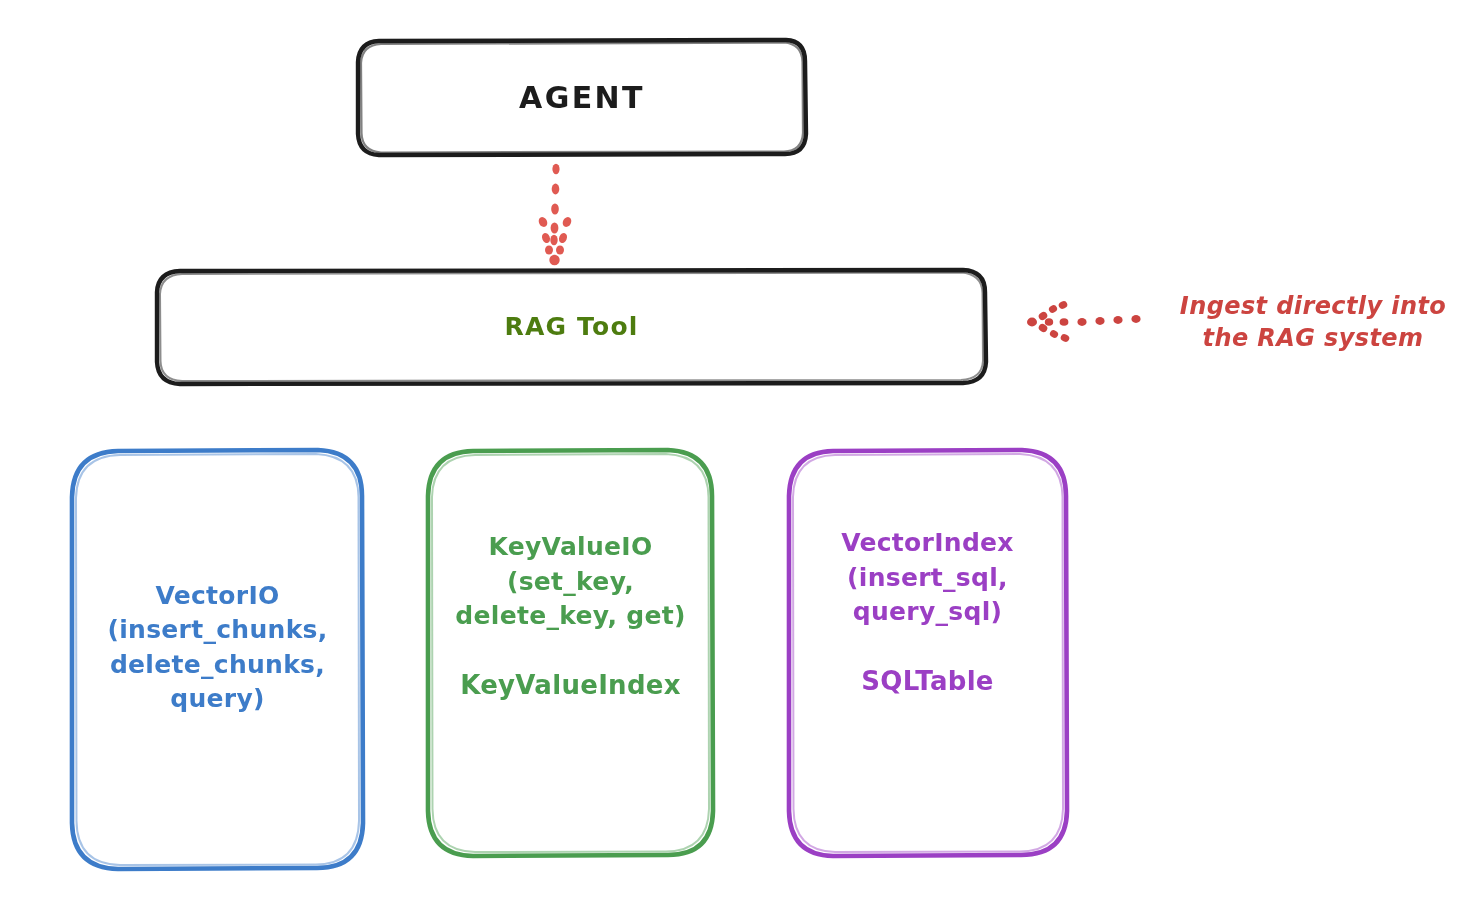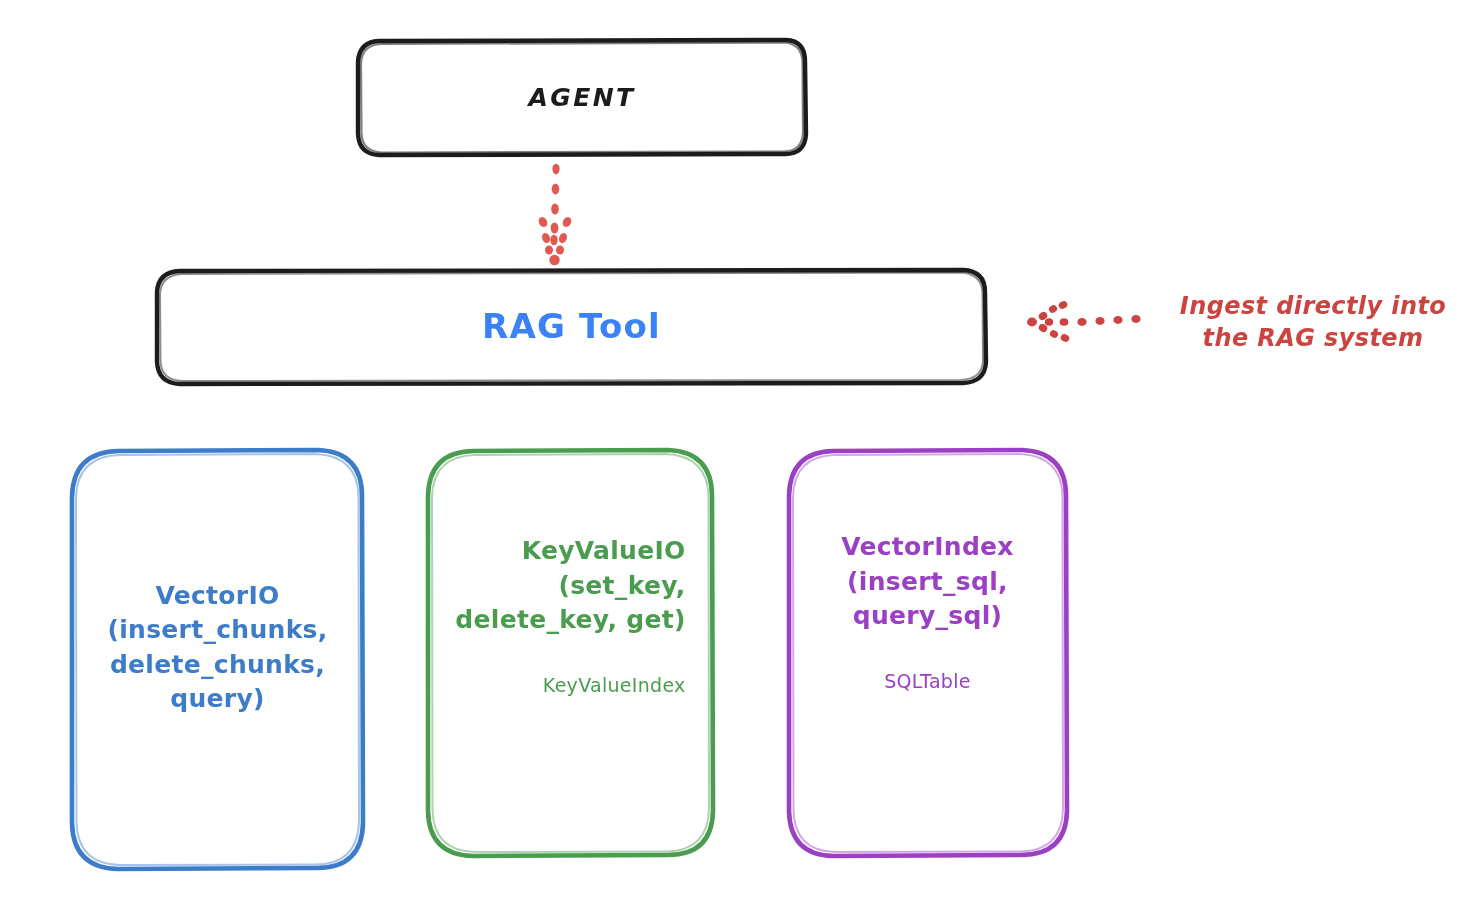--- a/index.html
+++ b/index.html
@@ -37,39 +37,38 @@
   }
 
   
   #agent-node {
     left: 358px;
     top: 40px;
     width: 448px;
     height: 116px;
   }
   #agent-node .node-label {
-    font-size: 25px;
-    font-style: italic;
+    font-size: 30px;
     font-weight: 700;
     color: #1c1c1c;
     letter-spacing: 2.4px;
     font-family: "DejaVu Sans", sans-serif;
   }
 
   
   #rag-tool-node {
     left: 157px;
     top: 270px;
     width: 829px;
     height: 114px;
   }
   #rag-tool-node .node-label {
-    font-size: 34px;
+    font-size: 25px;
     font-weight: 600;
-    color: #3b82f6;
+    color: #4d7c0f;
     letter-spacing: 1.2px;
   }
 
   
   #vector-io-node {
     left: 72px;
     top: 450px;
     width: 291px;
     height: 419px;
     flex-direction: column;
@@ -89,34 +88,34 @@
     flex-direction: column;
   }
   .provider-label {
     font-size: 25px;
     font-weight: 600;
     white-space: pre-line;
     line-height: 1.38;
     letter-spacing: 0.3px;
   }
   .provider-index {
-    font-size: 19px;
-    font-weight: 400;
+    font-size: 26px;
+    font-weight: 700;
     letter-spacing: 0.3px;
     margin-top: 36px;
   }
   #vector-io-node .provider-label,
   #vector-io-node .provider-index { color: #3d7cc9; }
   #key-value-io-node .provider-label,
   #key-value-io-node .provider-index { color: #4a9d4f; }
   #relational-io-node .provider-label,
   #relational-io-node .provider-index { color: #9b3fc4; }
 
   #vector-io-node .provider-stack { transform: translateY(-12px); }
-  #key-value-io-node .provider-stack { transform: translateY(-38px); text-align: right; }
+  #key-value-io-node .provider-stack { transform: translateY(-38px); }
   #relational-io-node .provider-stack { transform: translateY(-42px); }
 
   
   #ingest-annotation {
     position: absolute;
     left: 1148px;
     top: 290px;
     width: 330px;
     z-index: 3;
     color: #cc4440;

